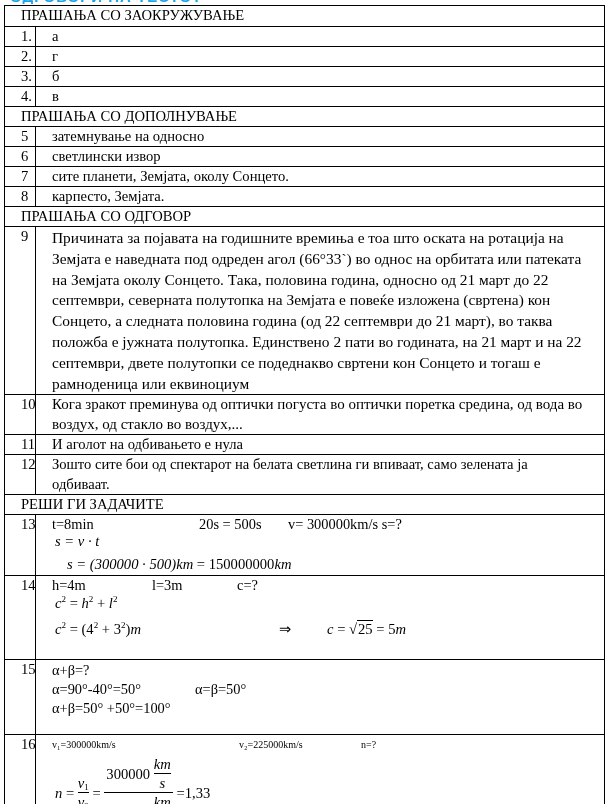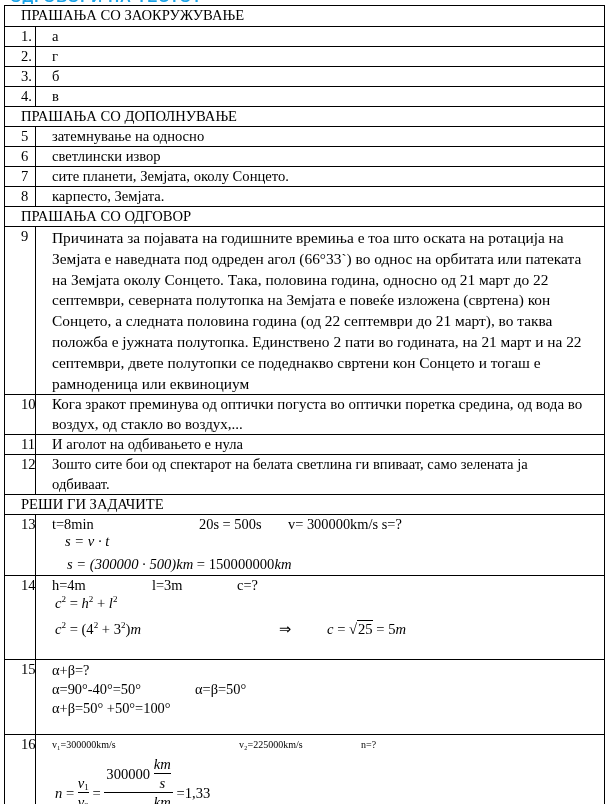--- a/index.html
+++ b/index.html
@@ -100,21 +100,21 @@
   <tr>
     <td colspan="2" class="sec">РЕШИ ГИ ЗАДАЧИТЕ</td>
   </tr>
 
   <tr>
     <td class="num">13</td>
     <td style="height:56px;padding-top:1px">
       <div style="font-size:14.4px;line-height:17px">
         <span class="sp" style="width:147px">t=8min</span><span class="sp" style="width:70px">20s = 500s</span><span class="sp" style="margin-left:19px">v= 300000km/s s=?</span>
       </div>
-      <div class="formula math" style="line-height:17px;margin-left:13px">s = v · t</div>
+      <div class="formula math" style="line-height:17px;margin-left:3px">s = v · t</div>
       <div class="formula" style="margin-top:3px;margin-left:15px">
         <span class="math">s = (300000 · 500)</span><span class="math">km</span><span> = 150000000</span><span class="math">km</span>
       </div>
     </td>
   </tr>
 
   <tr>
     <td class="num">14</td>
     <td style="height:82px;padding-top:1px">
       <div style="font-size:14.4px;line-height:17px">

